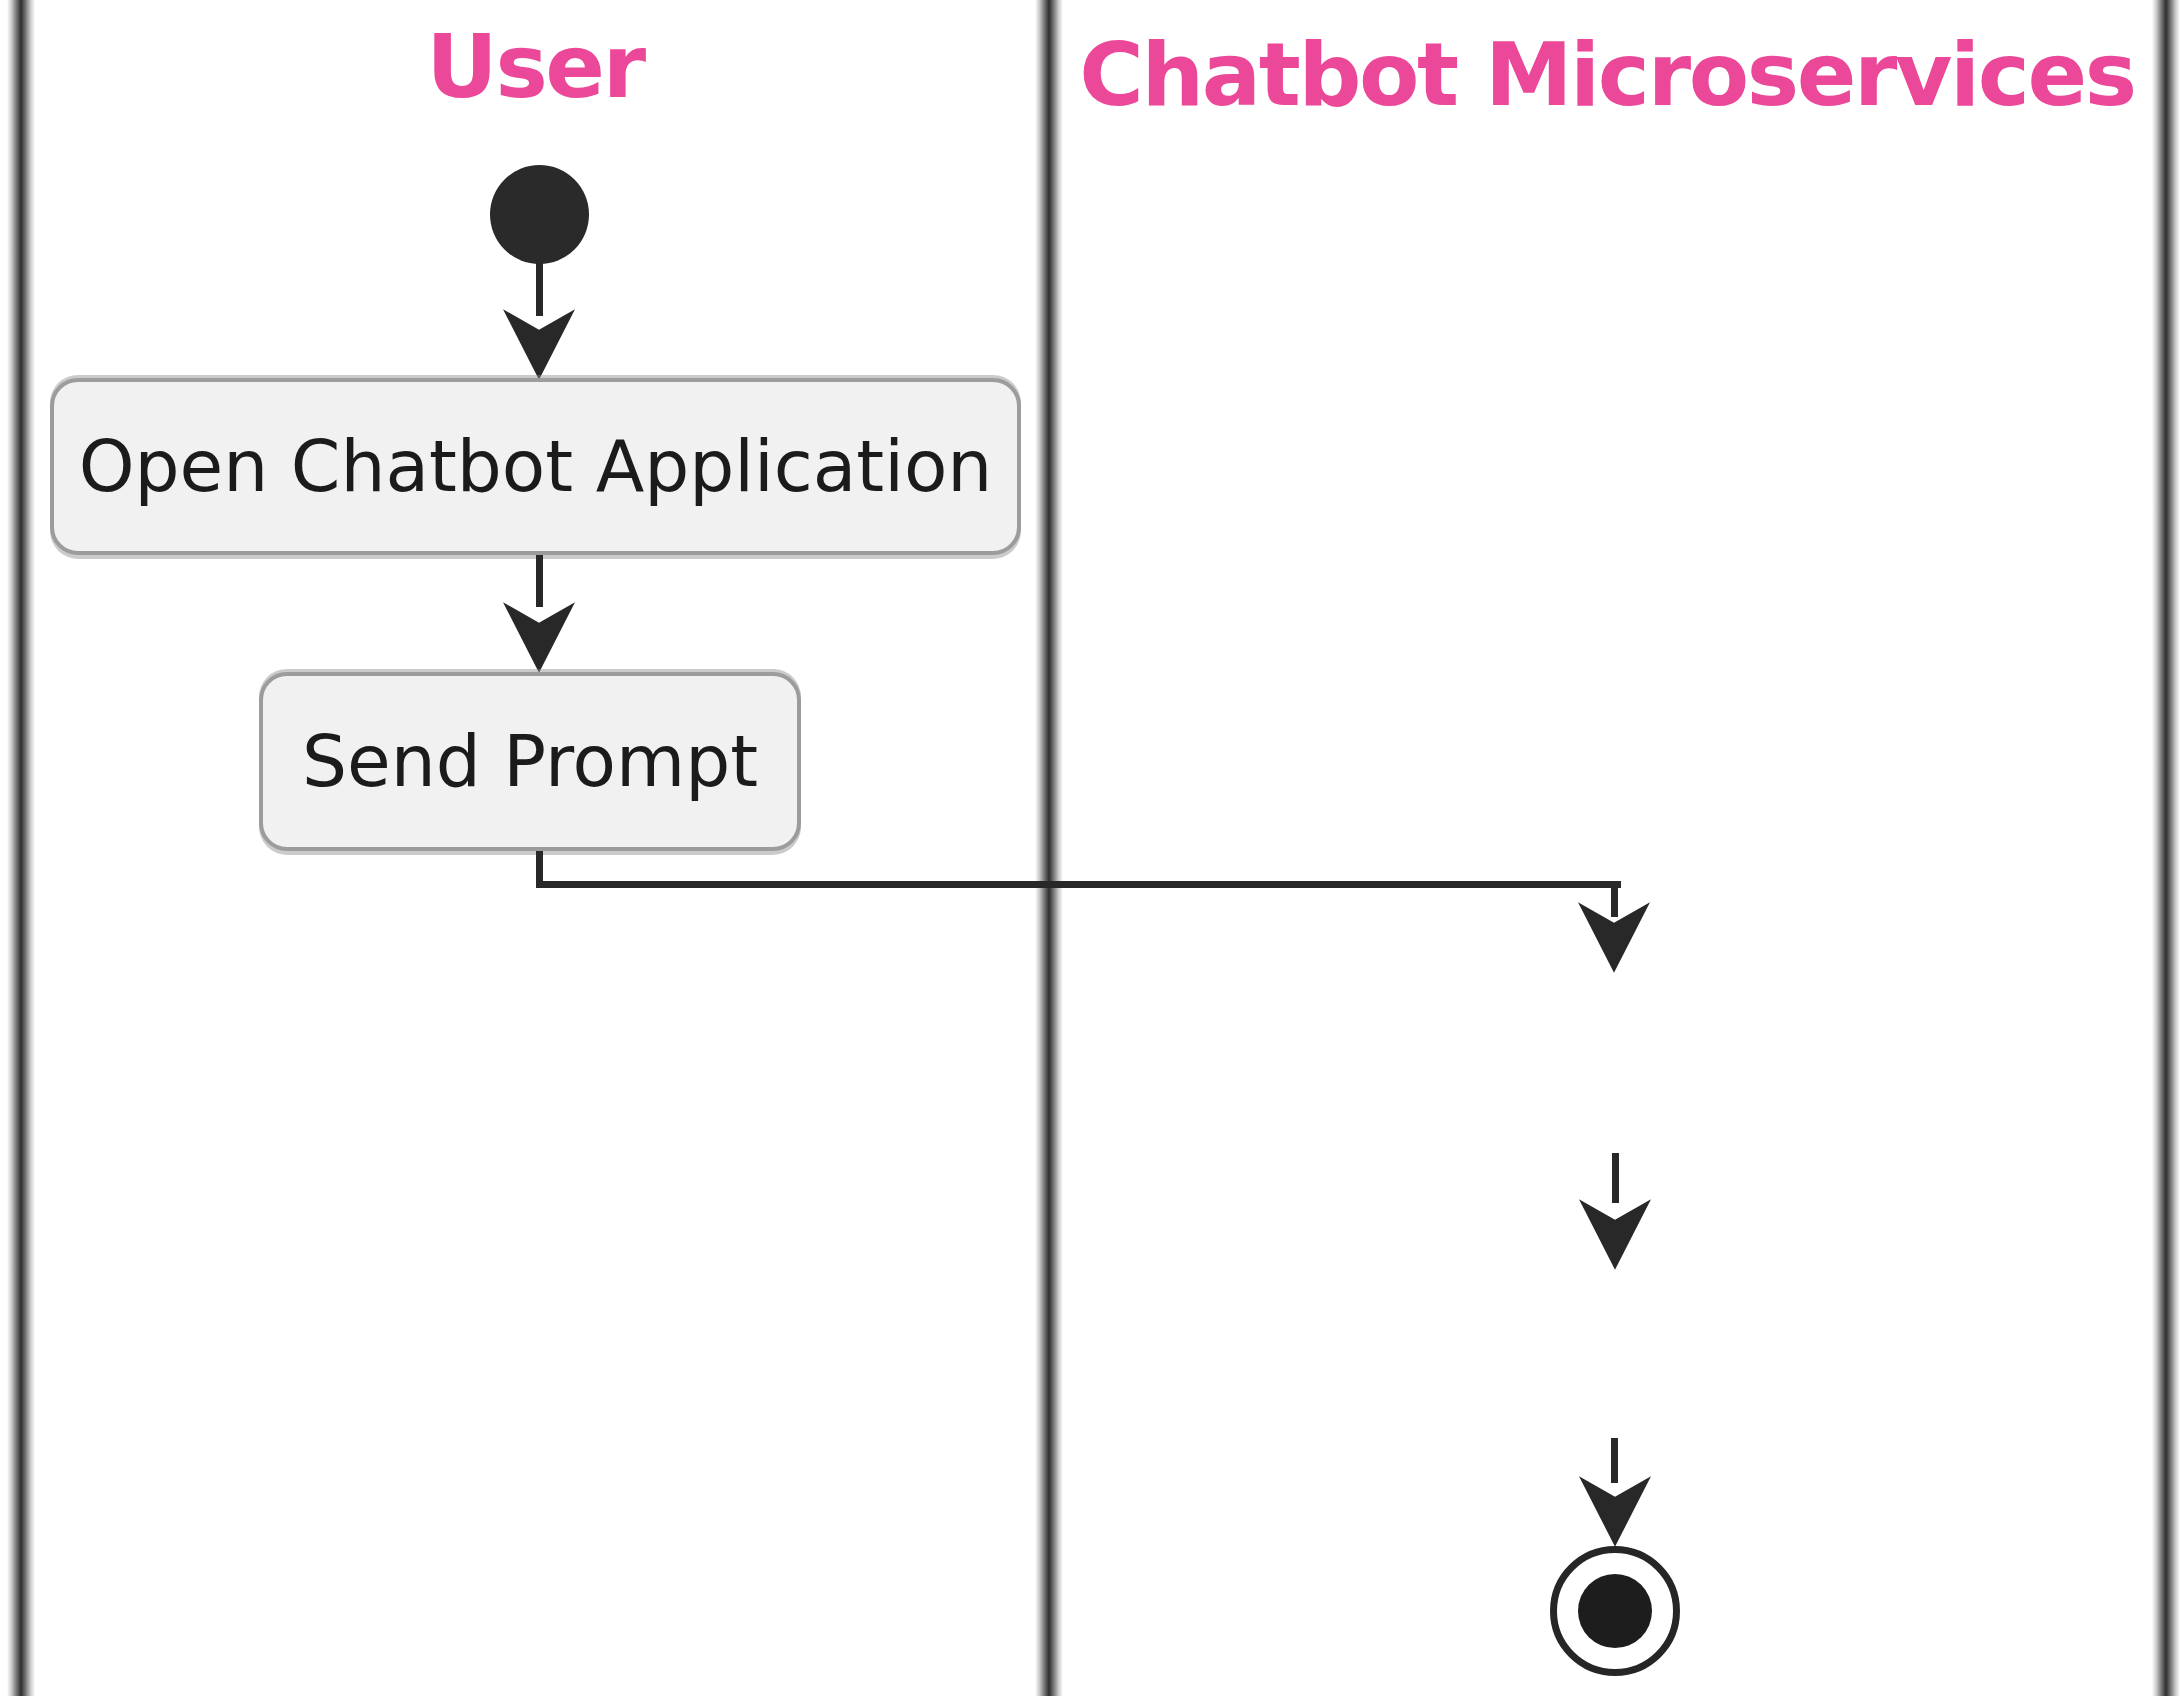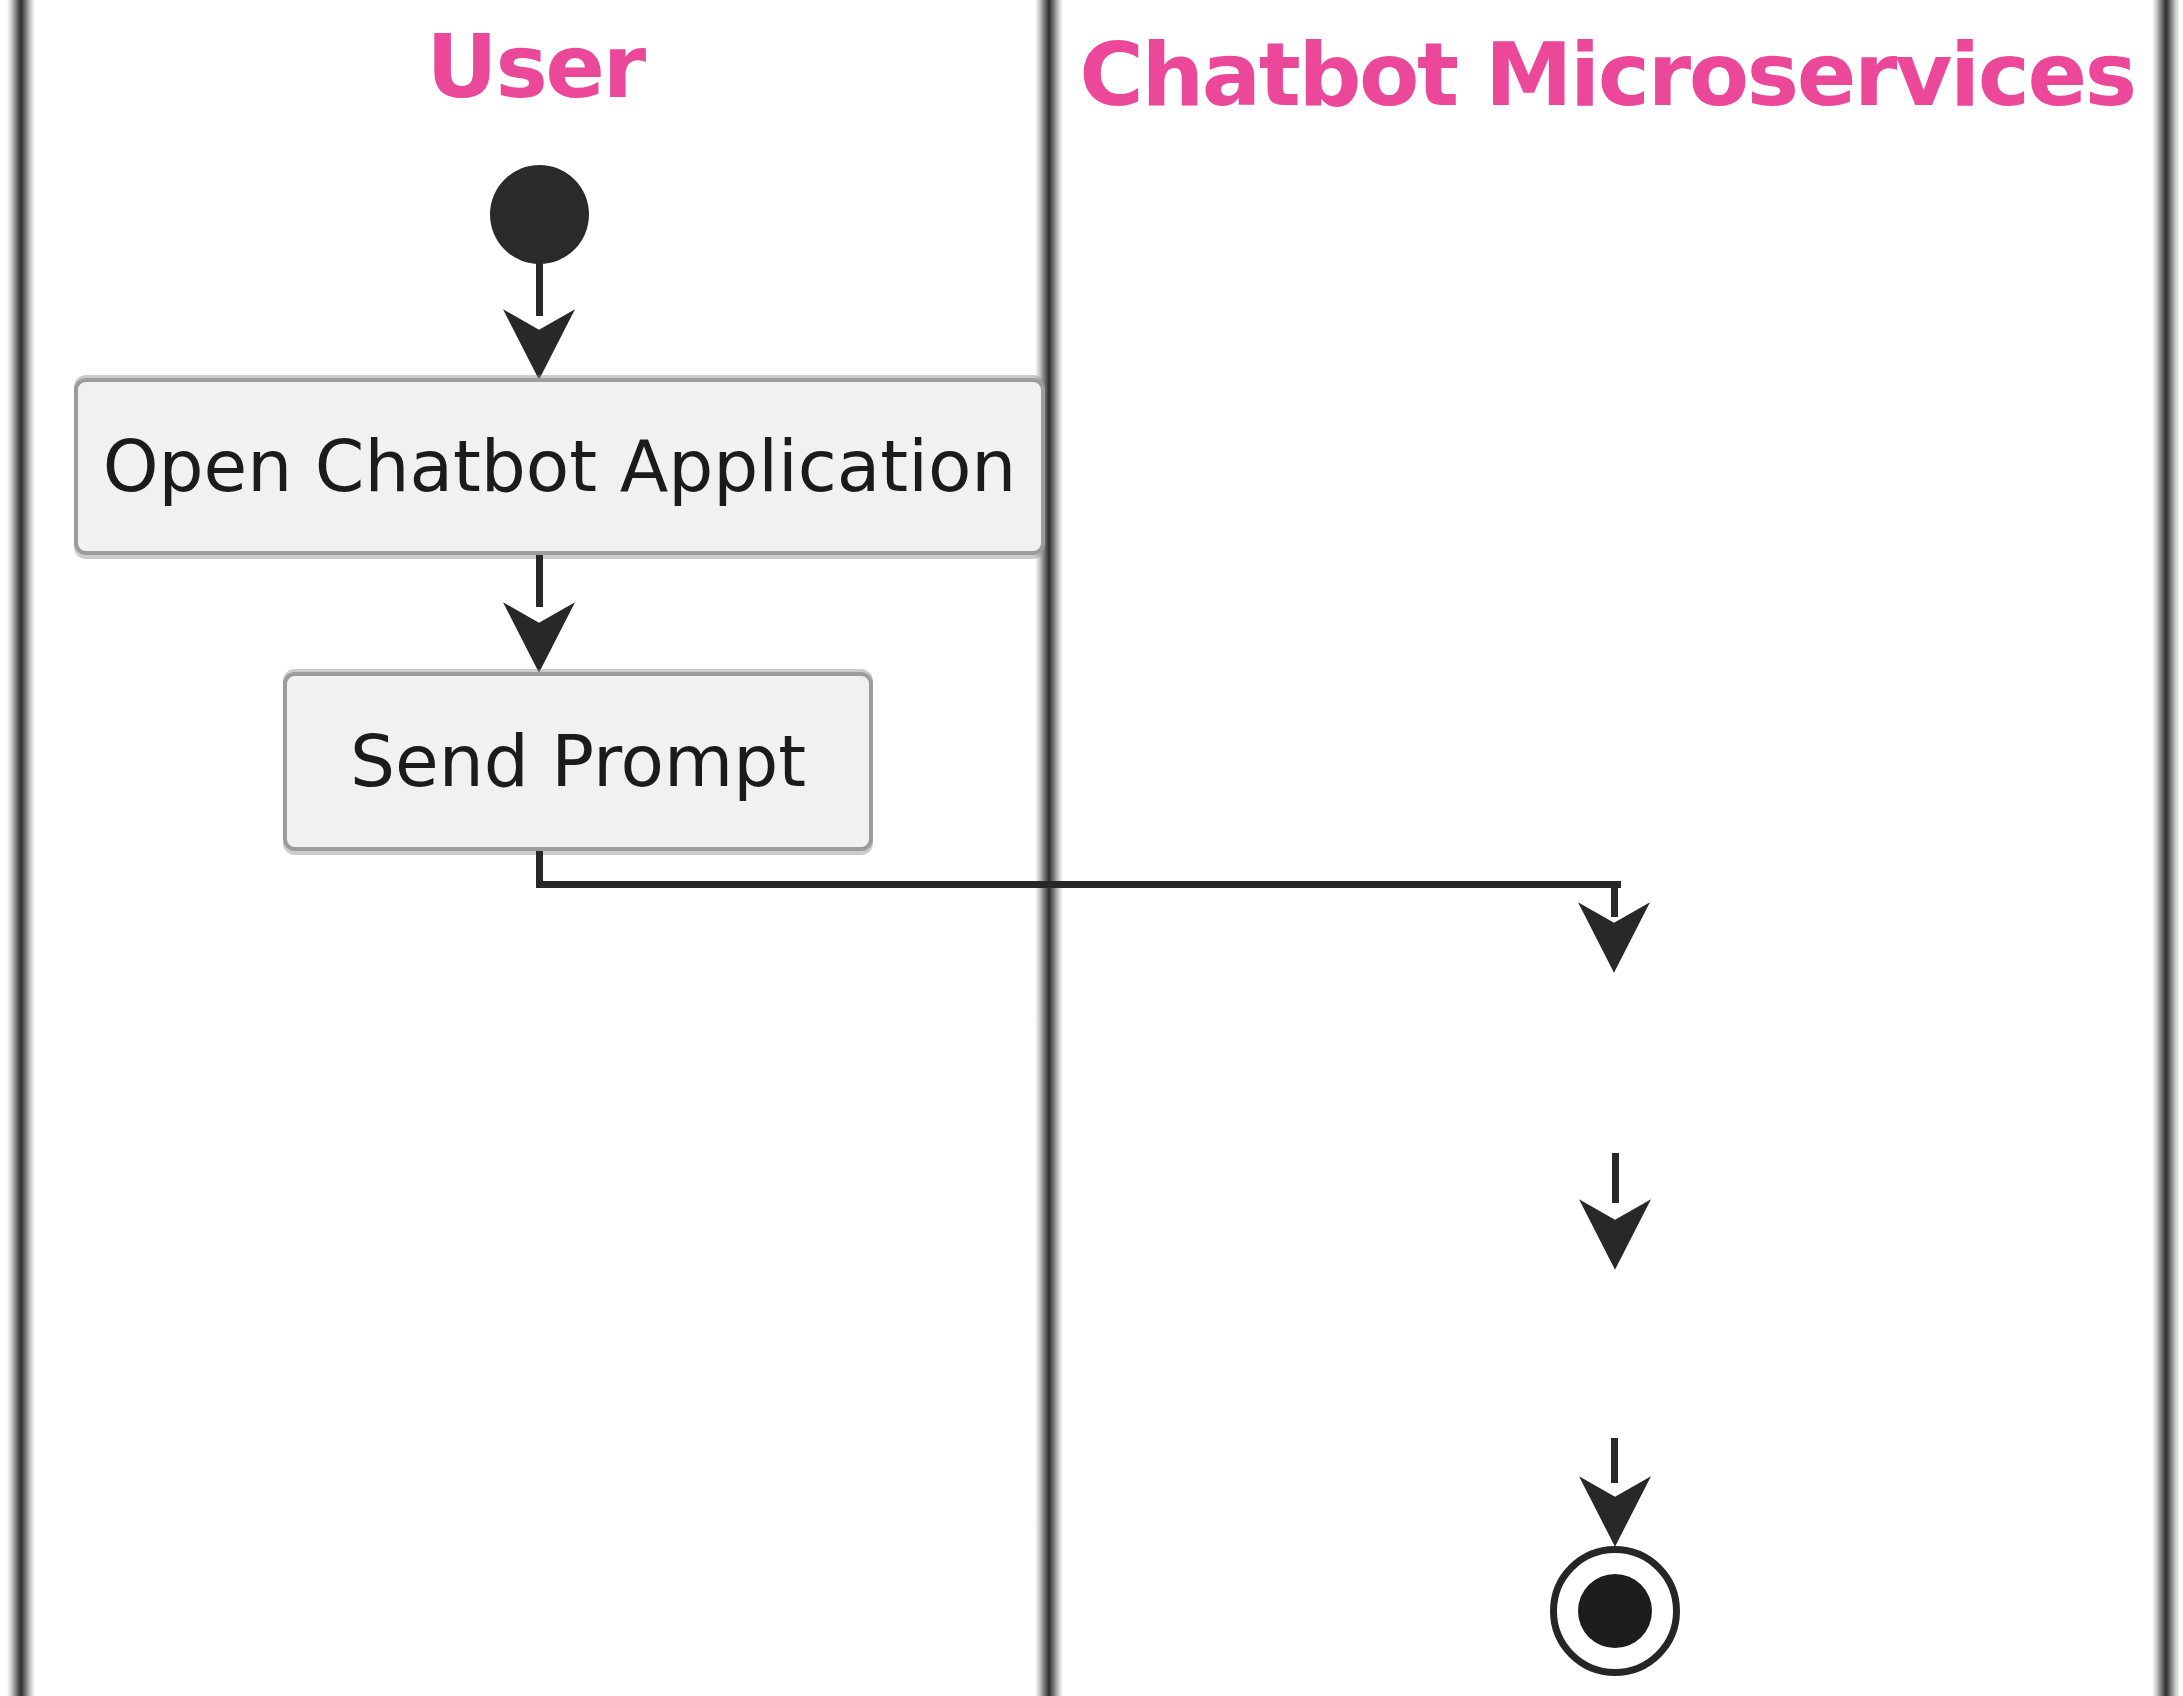--- a/index.html
+++ b/index.html
@@ -33,24 +33,23 @@
   .lane-title{
     position:absolute;top:15.7px;transform:translateX(-50%);
     font-size:88px;font-weight:700;letter-spacing:-2.4px;
     color:#ec4899;white-space:nowrap;line-height:1.15;
   }
   
   .action{
     position:absolute;box-sizing:border-box;
     background:var(--node-fill);
     border:4.7px solid var(--node-border);
-    border-radius:12px;
+    border-radius:28px;
     display:flex;align-items:center;justify-content:center;
     box-shadow:0 3.9px 0 rgba(140,140,140,.45), 0 -3.1px 0 rgba(140,140,140,.45);
-    margin-left:24px;
   }
   .action .label{
     font-size:71px;color:var(--text);white-space:nowrap;
   }
   
   .seg{position:absolute;background:var(--line);}
   .arrowhead{position:absolute;width:72px;height:71px;}
   .arrowhead svg{display:block;width:100%;height:100%;}
   
   .initial-node{
@@ -65,21 +64,21 @@
   .final-node .dot{width:74px;height:74px;border-radius:50%;background:#1d1d1d;}
 
   
   #lane-left{left:7px;}
   #lane-divider{left:1035px;}
   #lane-right{left:2152px;}
   #title-user{left:535px;}
   #title-chatbot{left:1607px;margin-top:8px;}
 
   #box-open{left:50px;top:378px;width:971px;height:177px;}
-  #box-send{left:259px;top:672px;width:590px;height:179px;}
+  #box-send{left:259px;top:672px;width:542px;height:179px;}
   #box-receive{left:1293px;top:971px;width:647px;height:182px;}
   #box-process{left:1289px;top:1269px;width:650px;height:169px;}
 
   #a1-stem{left:536px;top:260px;width:7px;height:56px;}
   #a1-head{left:503px;top:309px;}
   #a2-stem{left:536px;top:555px;width:7px;height:52px;}
   #a2-head{left:503px;top:602px;}
   #c-v1{left:536px;top:851px;width:7px;height:36px;}
   #c-h{left:536px;top:881px;width:1085px;height:7px;}
   #c-v2{left:1611px;top:881px;width:7px;height:36px;}

